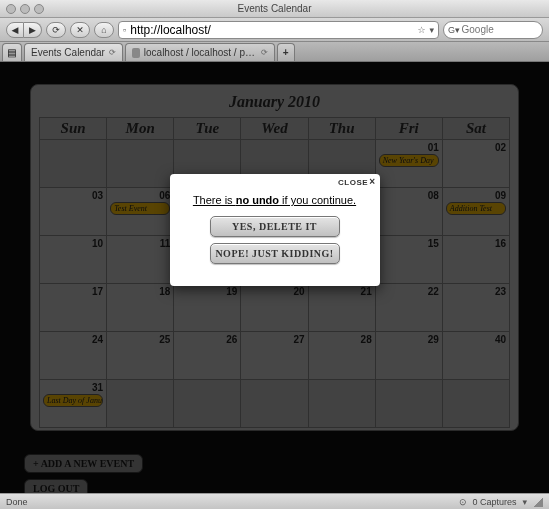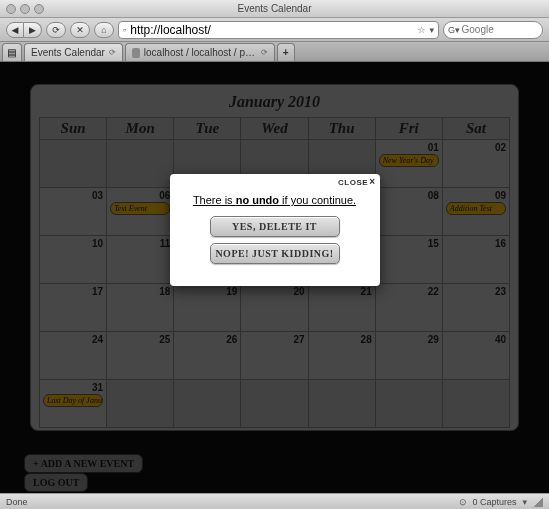--- a/index.html
+++ b/index.html
@@ -135,21 +135,21 @@
     font-style:italic;
     background:#eab308;
     color:#222;
     white-space:nowrap;
     overflow:hidden;
   }
 
   .page-buttons {
     position:absolute;
     left:24px; top:392px;
-    display:flex; flex-direction:column; 
+    display:flex; flex-direction:column; gap:6px;
   }
   .page-btn {
     border:1.5px solid #3b3b3b;
     border-radius:6px;
     padding:3px 8px;
     font-size:10px; font-weight:bold;
     font-family: Georgia, serif;
     background:#8a8a8a;
     color:#1a1a1a;
     width:fit-content;

